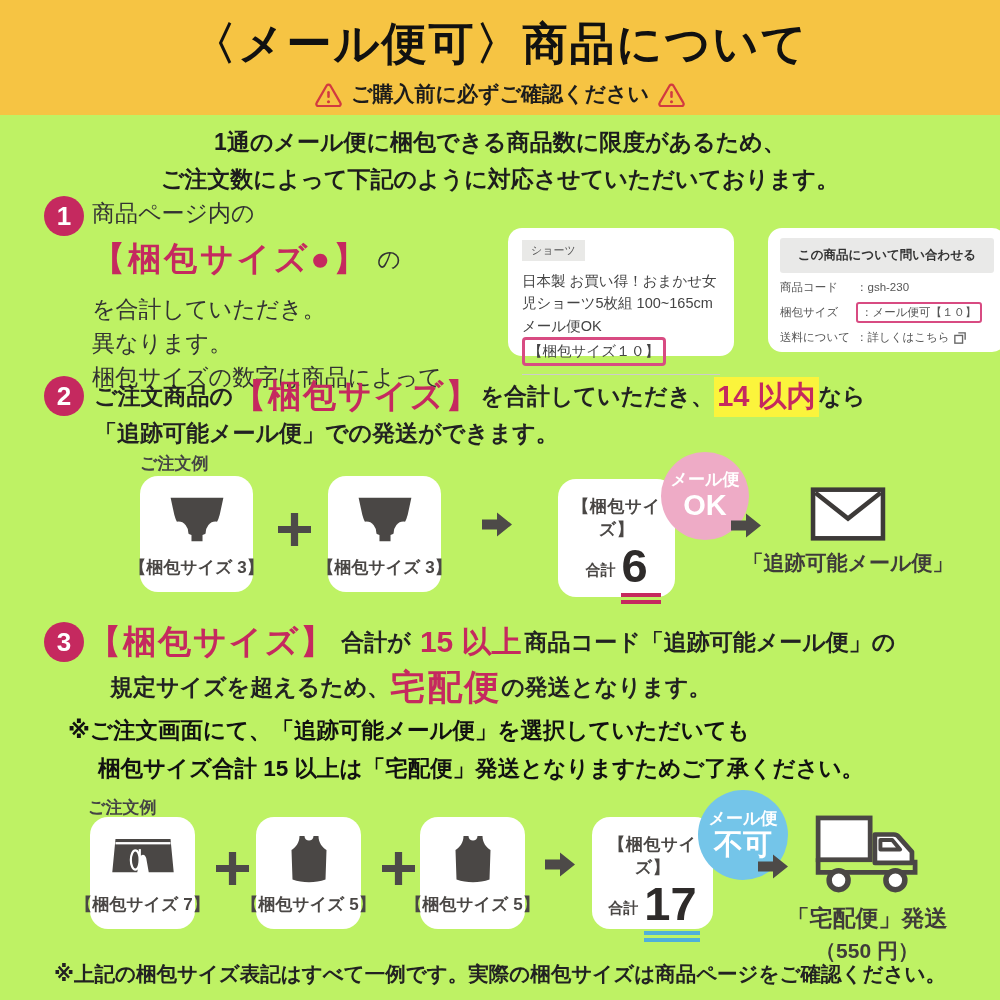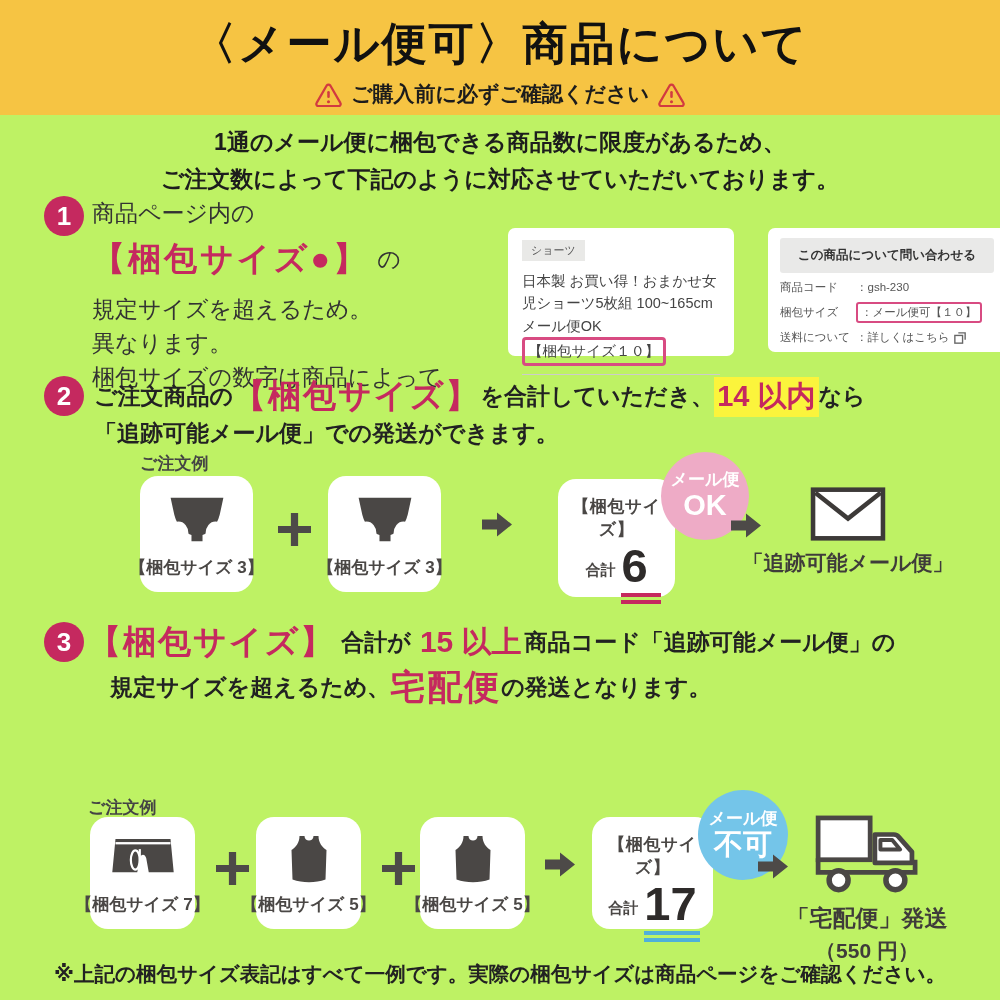--- a/index.html
+++ b/index.html
@@ -17,21 +17,21 @@
   
   .numcircle { position:absolute; width:40px; height:40px; border-radius:50%; background:#c5295f; color:#fff; font-size:26px; font-weight:800; display:flex; align-items:center; justify-content:center; }
 
   
   .step1-text { position:absolute; left:92px; top:198px; width:430px; font-size:23px; font-weight:500; color:#333; }
   .s1-hl { color:#c5295f; font-size:33px; font-weight:800; letter-spacing:3px; }
   .s1-line2 { margin:8px 0 10px 0; display:flex; align-items:center; gap:8px; }
   .s1-rest { line-height:34px; }
 
   
-  .shotcard { position:absolute; background:#fff; border-radius:7px; }
+  .shotcard { position:absolute; background:#fff; border-radius:14px; }
   .cardA { left:508px; top:228px; width:226px; height:128px; padding:12px 14px; }
   .cat-badge { display:inline-block; background:#e9e9e7; color:#555; font-size:11px; padding:3px 9px; }
   .cardA-title { margin-top:9px; font-size:14.5px; color:#444; line-height:1.55; }
   .pinkbox { display:inline-block; border:3px solid #d84b82; border-radius:4px; padding:0 3px; }
   .cardA-divider { border-top:1px solid #ccc; margin-top:8px; }
   .cardB { left:768px; top:228px; width:238px; height:124px; padding:10px 12px; }
   .inq-btn { width:100%; background:#e9e9e8; border:none; border-radius:3px; font-size:12.5px; font-weight:700; color:#333; padding:9px 0; text-align:center; font-family:inherit; cursor:pointer; }
   .spec-row { display:flex; align-items:center; margin-top:7px; font-size:11.5px; color:#555; }
   .spec-label { width:76px; flex:none; }
   .spec-box { border:2.5px solid #d84b82; border-radius:3px; padding:1px 3px; }
@@ -111,21 +111,21 @@
   </div>
 
   <div class="numcircle" style="left:44px; top:196px;">1</div>
   <div class="step1-text">
     <div>商品ページ内の</div>
     <div class="s1-line2">
       <span class="s1-hl">【梱包サイズ●】</span>
       <span>の</span>
     </div>
     <div class="s1-rest">
-      <div>規定サイズを超えるため。</div>
+      <div>を合計していただき。</div>
       <div>異なります。</div>
       <div>梱包サイズの数字は商品によって</div>
     </div>
   </div>
 
   <div class="shotcard cardA">
     <span class="cat-badge">ショーツ</span>
     <div class="cardA-title">
       <span>日本製 お買い得！おまかせ女児ショーツ5枚組 100~165cm メール便OK</span>
       <span class="pinkbox">【梱包サイズ１０】</span>
@@ -237,20 +237,24 @@
     <span class="pink-big">【梱包サイズ】</span>
     <span class="t23" style="padding:0 6px;">合計が</span>
     <span class="pink-emph">15 以上</span>
     <span class="t23">商品コード「追跡可能メール便」の</span>
   </div>
   <div class="step3-l2">
     <span class="t23">規定サイズを超えるため、</span>
     <span class="pink-huge">宅配便</span>
     <span class="t23">の発送となります。</span>
   </div>
+  <div class="note">
+    <div>※ご注文画面にて、「追跡可能メール便」を選択していただいても</div>
+    <div class="note-l2">梱包サイズ合計 15 以上は「宅配便」発送となりますためご了承ください。</div>
+  </div>
 
   <div class="ex-label" style="left:88px; top:796px;">ご注文例</div>
 
   <div class="dcard" style="left:90px; top:817px; width:105px; height:112px;">
     <span class="icon-wrap">
       <svg width="64" height="50" viewBox="0 0 100 78">
           <path d="M7 6 H93 L98 58 H59 L55 36 C53 29 47 29 45 36 L41 58 H2 Z" fill="#4a4745"></path>
           <rect x="7" y="11" width="86" height="3.6" fill="#fff"></rect>
           <ellipse cx="38" cy="39" rx="7" ry="15" fill="none" stroke="#fff" stroke-width="3.4"></ellipse>
           <path d="M45 22 V52" stroke="#fff" stroke-width="3.4"></path>

